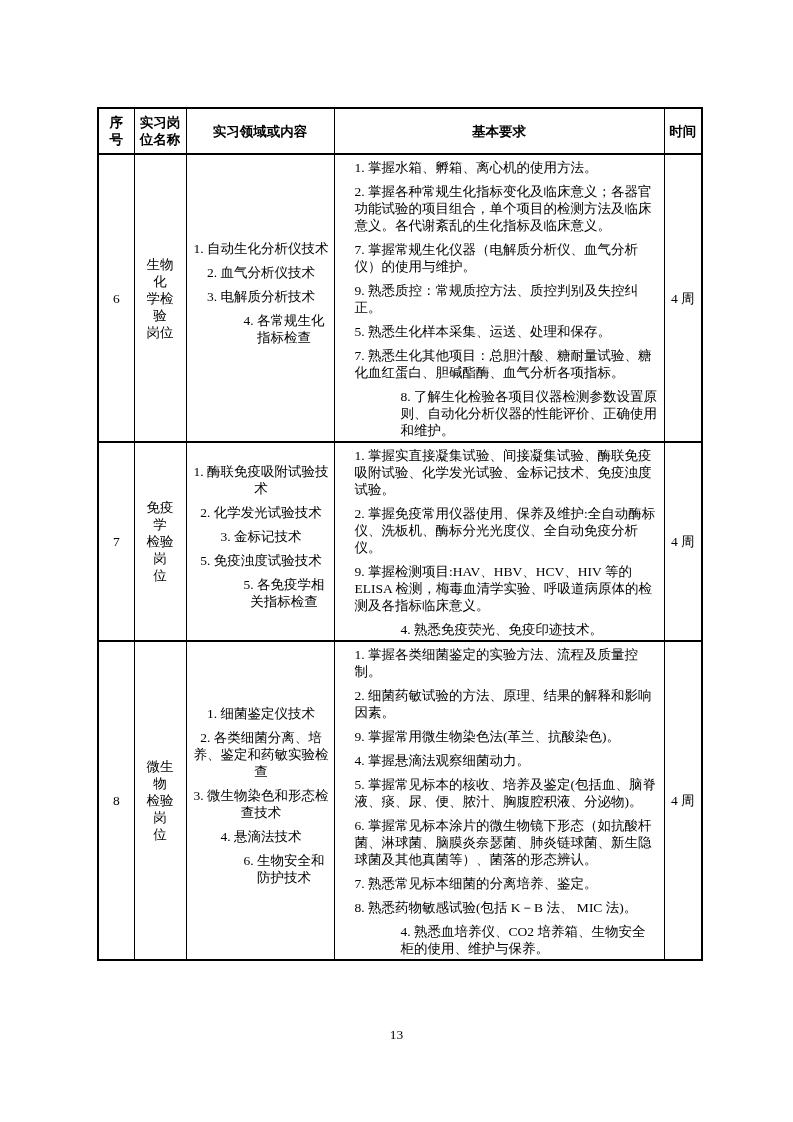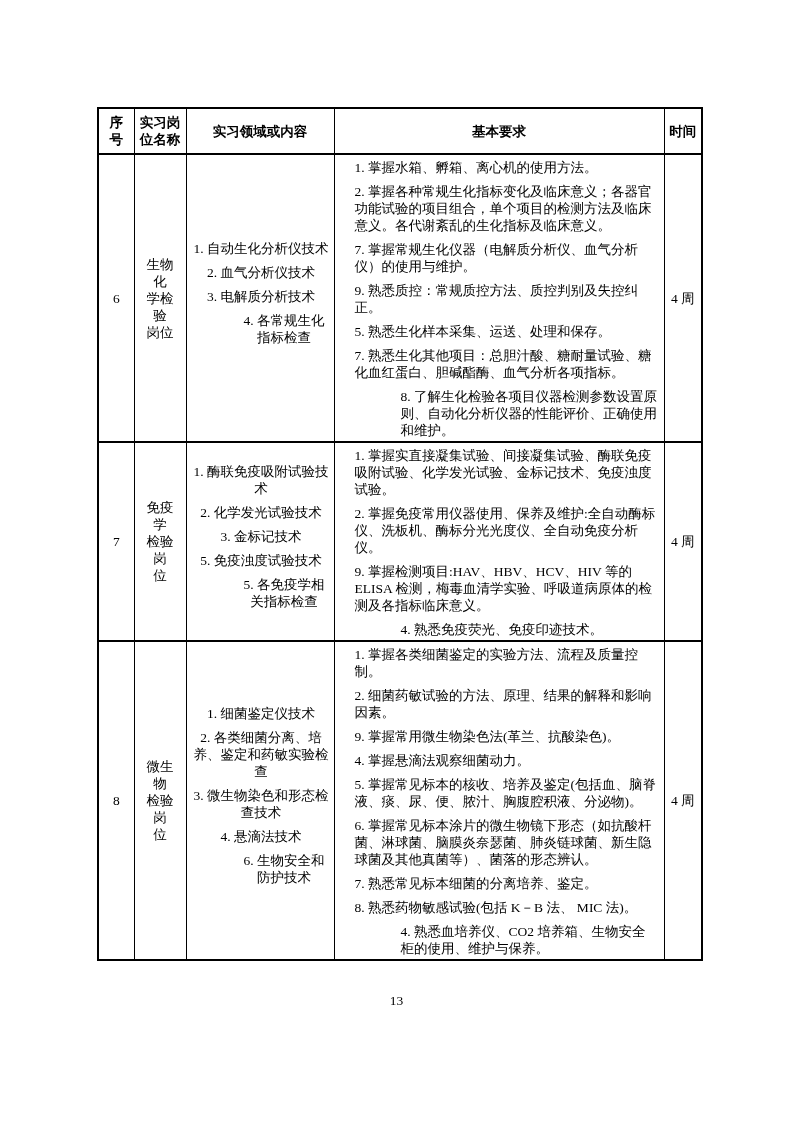--- a/index.html
+++ b/index.html
@@ -68,21 +68,21 @@
     vertical-align: top;
     text-align: left;
     padding: 4px 5px 2px 20px;
   }
   td p {
     margin: 0 0 7px 0;
   }
   td p:last-child { margin-bottom: 0; margin-left: 46px; }
   .page-number {
     position: absolute;
-    top: 993px;
+    top: 1027px;
     left: 0;
     width: 100%;
     text-align: center;
     font-size: 13.5px;
   }
 </style>
 </head>
 <body>
 
 <table class="doc-table">

